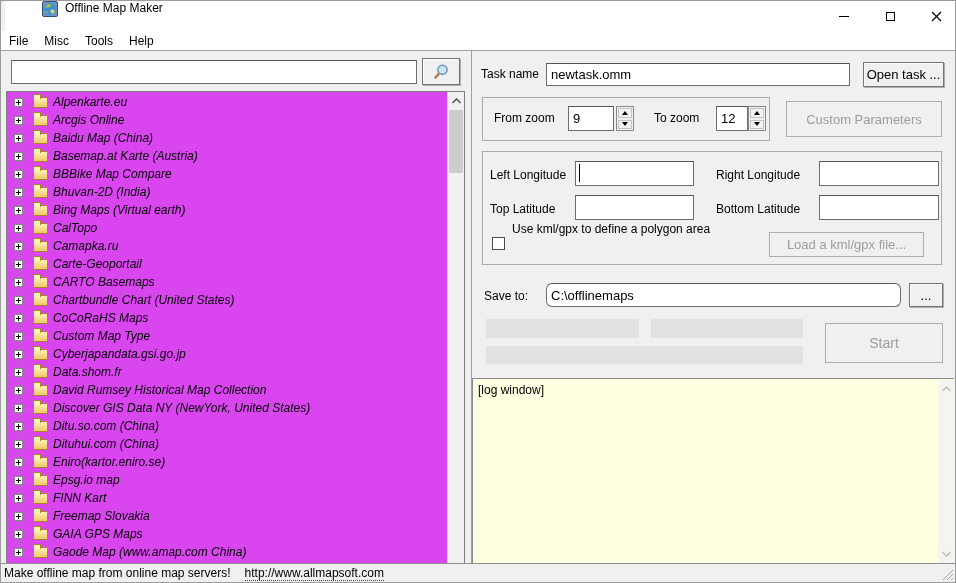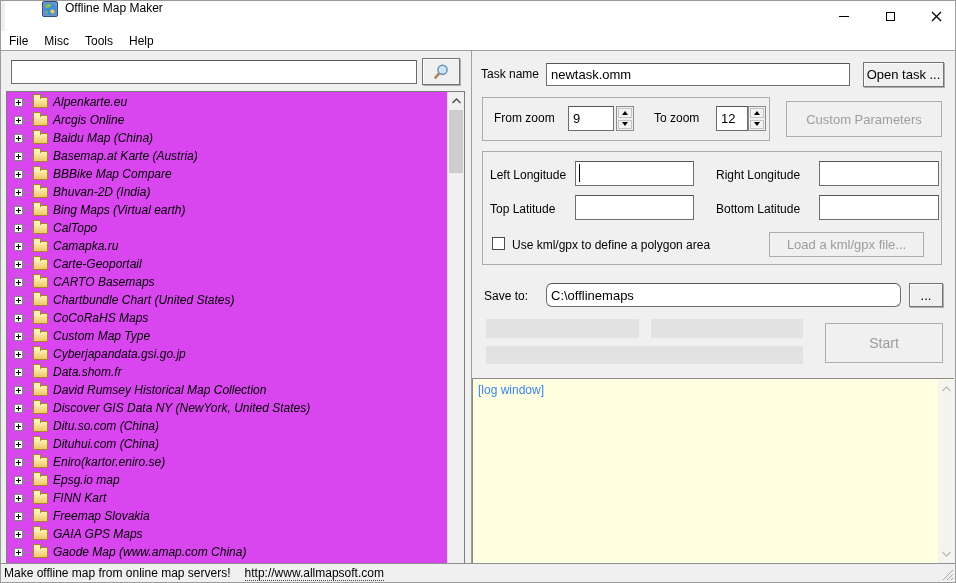--- a/index.html
+++ b/index.html
@@ -52,21 +52,21 @@
   .abtn { position:absolute; }
   .spin { position:absolute; width:18px; height:25px; border:1px solid #8a8a8a; background:#f0f0f0; display:flex; flex-direction:column; }
   .spin-half { flex:1; margin:1px; border:1px solid #c3c3c3; background:#f2f2f2; display:flex; align-items:center; justify-content:center; }
   .tri-up   { width:0; height:0; border-left:3px solid transparent; border-right:3px solid transparent; border-bottom:4px solid #000; }
   .tri-down { width:0; height:0; border-left:3px solid transparent; border-right:3px solid transparent; border-top:4px solid #000; }
   .cb { position:absolute; width:13px; height:13px; border:1px solid #4b4b4b; background:#fff; }
   .pbar { position:absolute; background:#e2e2e2; }
   .caret { position:absolute; width:1px; height:18px; background:#000; }
   
   .log { position:absolute; left:0; right:0; top:327px; height:185px; background:#ffffe1; border-top:1px solid #8a8a8a; border-left:1px solid #8a8a8a; }
-  .log-text { position:absolute; left:5px; top:4px; color:#3b82f6; font-size:12px; }
+  .log-text { position:absolute; left:5px; top:4px; color:#000000; font-size:12px; }
   .log-scroll { position:absolute; right:0; top:1px; bottom:0; width:16px; background:#f5f5ef; }
   
   .statusbar { position:absolute; left:0; top:562px; width:100%; height:19px; border-top:1px solid #8e8e8e; background:#f0f0f0; display:flex; align-items:center; font-size:12px; }
   .status-msg { margin-left:3px; }
   .status-link { margin-left:14px; border-bottom:1px dotted #444;text-align:center; }
   .resize-grip { position:absolute; right:1px; bottom:1px; width:13px; height:13px; }
 </style>
 </head>
 <body>
 
@@ -343,21 +343,21 @@
     <span class="rlabel" style="left:18px; top:117px">Left Longitude</span>
     <input class="tb" type="text" style="left: 103px; top: 110px; width: 119px; height: 25px;" value="">
     <span class="caret" style="left:107px; top:113px"></span>
     <span class="rlabel" style="left:244px; top:117px">Right Longitude</span>
     <input class="tb" type="text" style="left: 347px; top: 110px; width: 120px; height: 25px;" value="">
     <span class="rlabel" style="left:18px; top:151px">Top Latitude</span>
     <input class="tb" type="text" style="left: 103px; top: 144px; width: 119px; height: 25px;" value="">
     <span class="rlabel" style="left:244px; top:151px">Bottom Latitude</span>
     <input class="tb" type="text" style="left: 347px; top: 144px; width: 120px; height: 25px;" value="">
     <span class="cb" style="left:20px; top:186px"></span>
-    <span class="rlabel" style="left:40px; top:187px">Use kml/gpx to define a polygon area</span>
+    <span class="rlabel" style="left:40px; top:171px">Use kml/gpx to define a polygon area</span>
     <div class="btn abtn disabled" style="left:297px; top:181px; width:155px; height:25px">Load a kml/gpx file...</div>
 
     <span class="rlabel" style="left:12px; top:238px">Save to:</span>
     <input class="tb" type="text" style="left: 74px; top: 232px; width: 355px; height: 24px; border-radius: 6px;" value="C:\offlinemaps">
     <div class="btn abtn" style="left:437px; top:232px; width:34px; height:24px">...</div>
 
     <div class="pbar" style="left:14px; top:268px; width:153px; height:19px"></div>
     <div class="pbar" style="left:179px; top:268px; width:152px; height:19px"></div>
     <div class="pbar" style="left:14px; top:295px; width:317px; height:18px"></div>
     <div class="btn abtn disabled" style="left:353px; top:272px; width:118px; height:40px; font-size:14px">Start</div>

